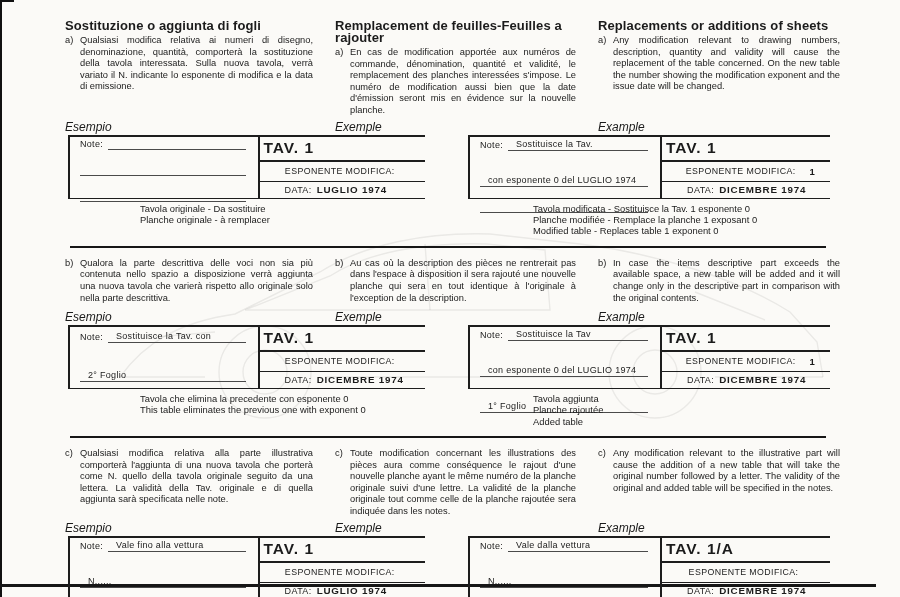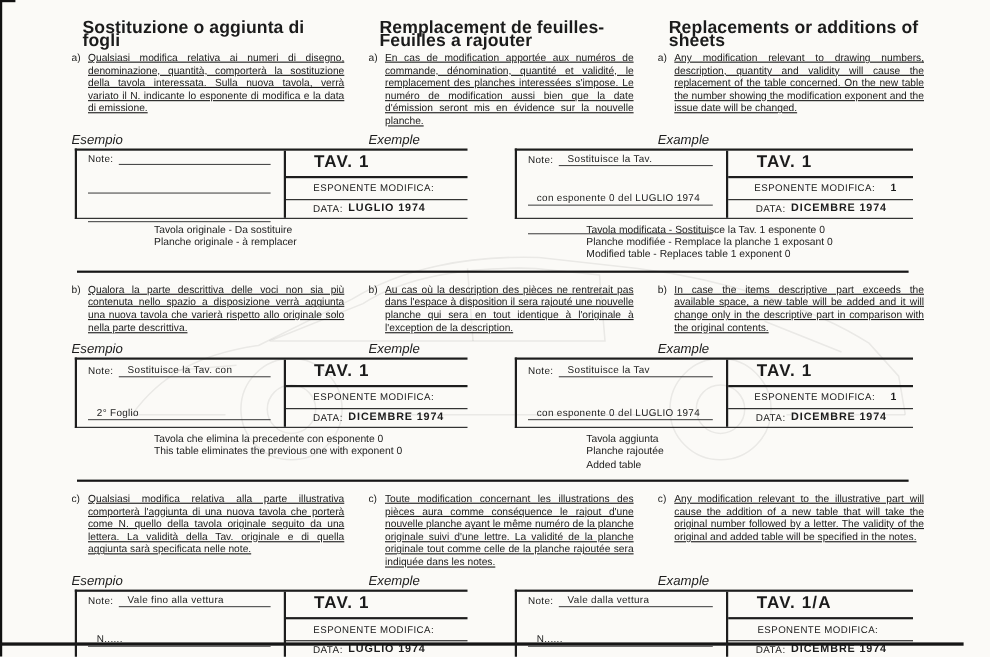--- a/index.html
+++ b/index.html
@@ -18,24 +18,24 @@
   .watermark{position:absolute;left:95px;top:172px;width:740px;height:270px;z-index:0;pointer-events:none;}
   .watermark svg{width:100%;height:100%;}
   .watermark path,.watermark circle,.watermark line{stroke:rgba(20,20,20,0.07);fill:none;stroke-width:1.4;}
 
   .content{position:relative;z-index:1;padding:20px 60px 0 65px;}
 
   
   .cols{display:grid;grid-template-columns:270px 263px 242px;}
   .col{display:flex;flex-direction:column;padding-right:22px;}
   .col.c3{padding-right:0;justify-content:space-between;}
-  h3{margin:0 0 3px 10px;font-size:16px;line-height:12px;font-weight:bold;letter-spacing:0.1px;}
+  h3{margin:0 0 3px 0;font-size:13px;line-height:12px;font-weight:bold;letter-spacing:0.1px;}
   .para{display:flex;font-size:9.3px;line-height:11.6px;text-align:justify;}
   .para .marker{width:15px;flex:0 0 15px;}
-  .para p{margin:0;flex:1;text-decoration:underline;}
+  .para p{margin:0;flex:1;}
   .ex-label{margin-top:auto;padding-top:4px;font-style:italic;font-size:12px;line-height:13px;}
 
   .sec-a .cols{min-height:96px;}
   .sec-b .cols{min-height:66px;}
   .sec-c .cols{min-height:78px;}
 
   
   .boxes{display:flex;margin-left:3px;margin-top:1px;}
   .box-col{display:flex;flex-direction:column;}
   .box-col.left{width:357px;margin-right:43px;}
@@ -45,21 +45,21 @@
     border-top:2px solid #1d1d1d;
     border-left:2px solid #1d1d1d;
     border-bottom:1.5px solid #1d1d1d;
     background:transparent;
   }
   .note-cell{width:50%;padding:2px 12px 6px 10px;display:flex;flex-direction:column;justify-content:flex-start;gap:24px;}
   .note-line{height:17px;display:flex;align-items:flex-end;font-size:9px;letter-spacing:0.3px;white-space:nowrap;}
   .note-line .lbl{padding-right:5px;padding-bottom:1px;}
   .note-line .u{flex:1;border-bottom:1px solid #4a4a4a;padding:0 2px 1px 8px;overflow:hidden;}
   .tav-cell{width:50%;border-left:2px solid #1d1d1d;display:flex;flex-direction:column;}
-  .tav-row{height:23px;border-bottom:2px solid #1d1d1d;display:flex;align-items:center;padding-left:26px;}
+  .tav-row{height:23px;border-bottom:2px solid #1d1d1d;display:flex;align-items:center;padding-left:4px;}
   .tav-row .tav{font-size:15.5px;font-weight:bold;letter-spacing:1px;}
   .esp-row{height:19px;border-bottom:1.5px solid #1d1d1d;display:flex;align-items:center;padding-left:9px;font-size:8.8px;letter-spacing:0.4px;justify-content:center;}
   .esp-row b{margin-left:14px;font-size:9.5px;}
   .data-row{flex:1;display:flex;align-items:center;padding-left:25px;font-size:9px;letter-spacing:0.4px;}
   .data-row b{margin-left:5px;font-size:9.8px;letter-spacing:0.8px;}
 
   .caption{margin-top:4px;font-size:9.4px;line-height:11.4px;}
   .box-col.left .caption{margin-left:72px;}
   .box-col.right .caption{margin-left:65px;}
 
@@ -245,20 +245,23 @@
       <div class="box-col right">
         <div class="exbox">
           <div class="note-cell">
             <div class="note-line">
                 <span class="lbl">Note:</span>
                 <span class="u">Sostituisce la Tav</span>
               </div>
             <div class="note-line">
                 <span class="u">con esponente 0 del LUGLIO  1974</span>
               </div>
+            <div class="note-line">
+                <span class="u">1° Foglio</span>
+              </div>
           </div>
           <div class="tav-cell">
             <div class="tav-row">
                 <span class="tav">TAV. 1</span>
               </div>
             <div class="esp-row">
                 <span>ESPONENTE MODIFICA:</span>
                 <b>1</b>
               </div>
             <div class="data-row">

